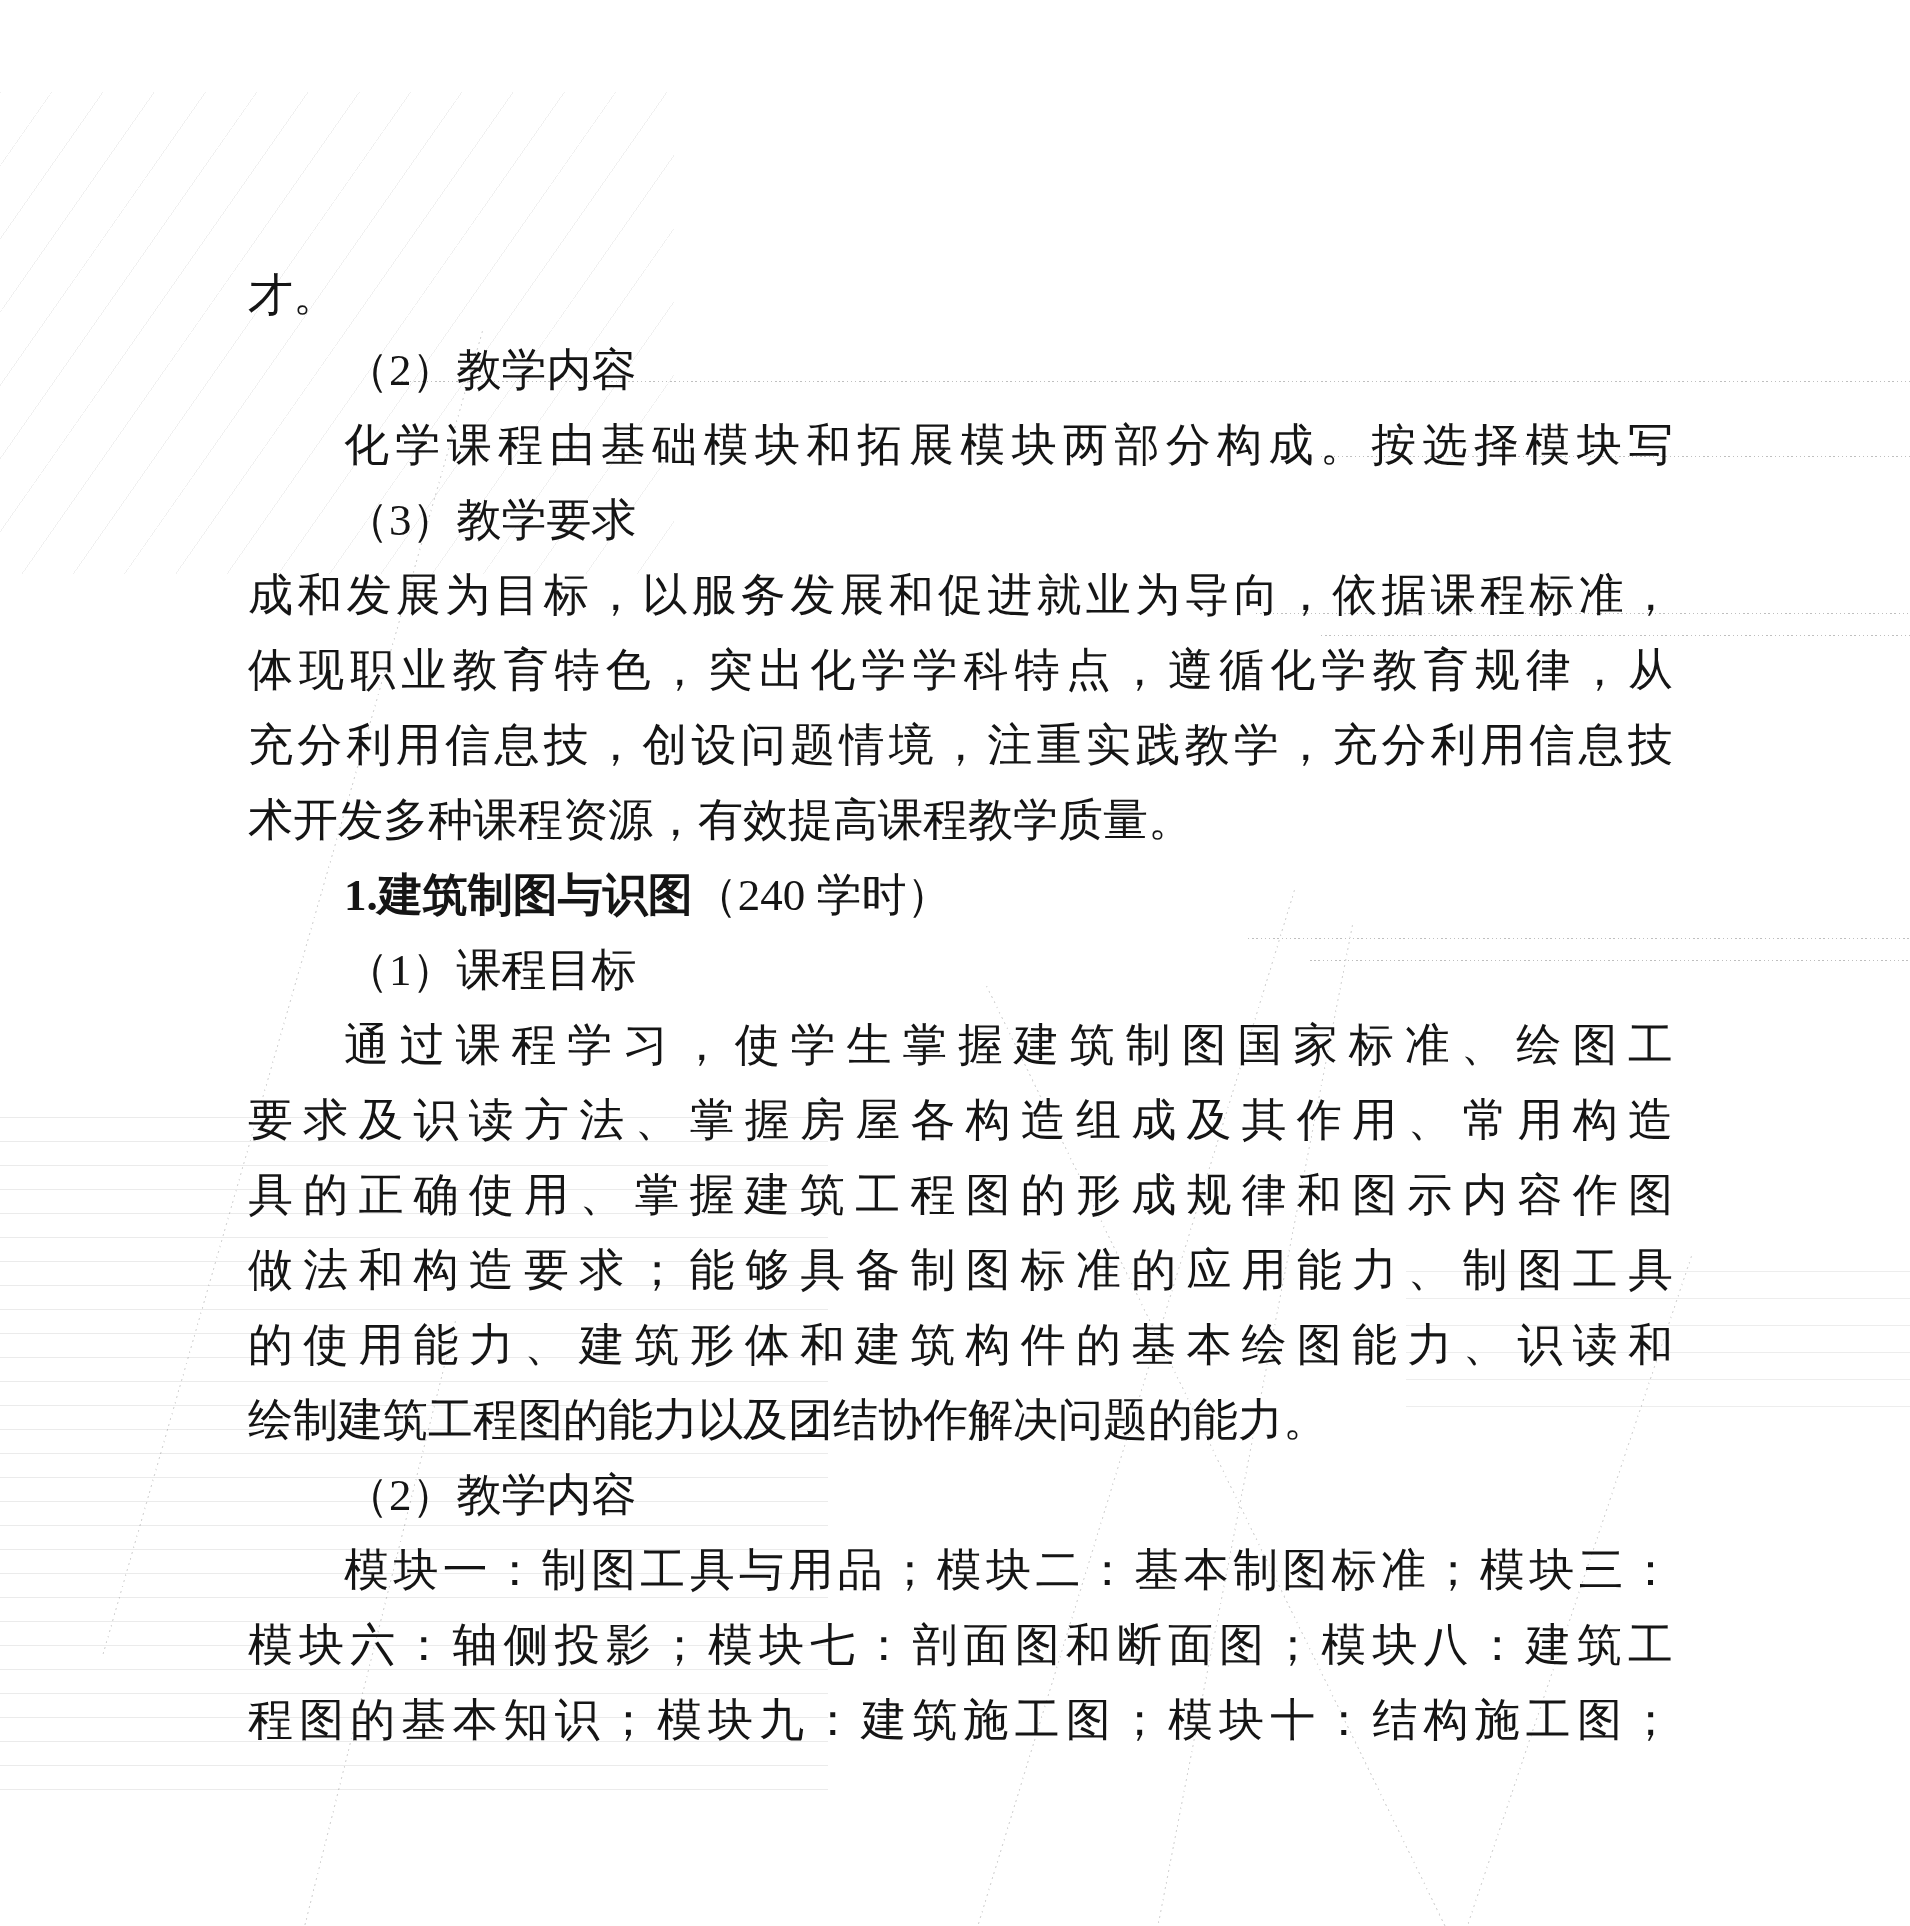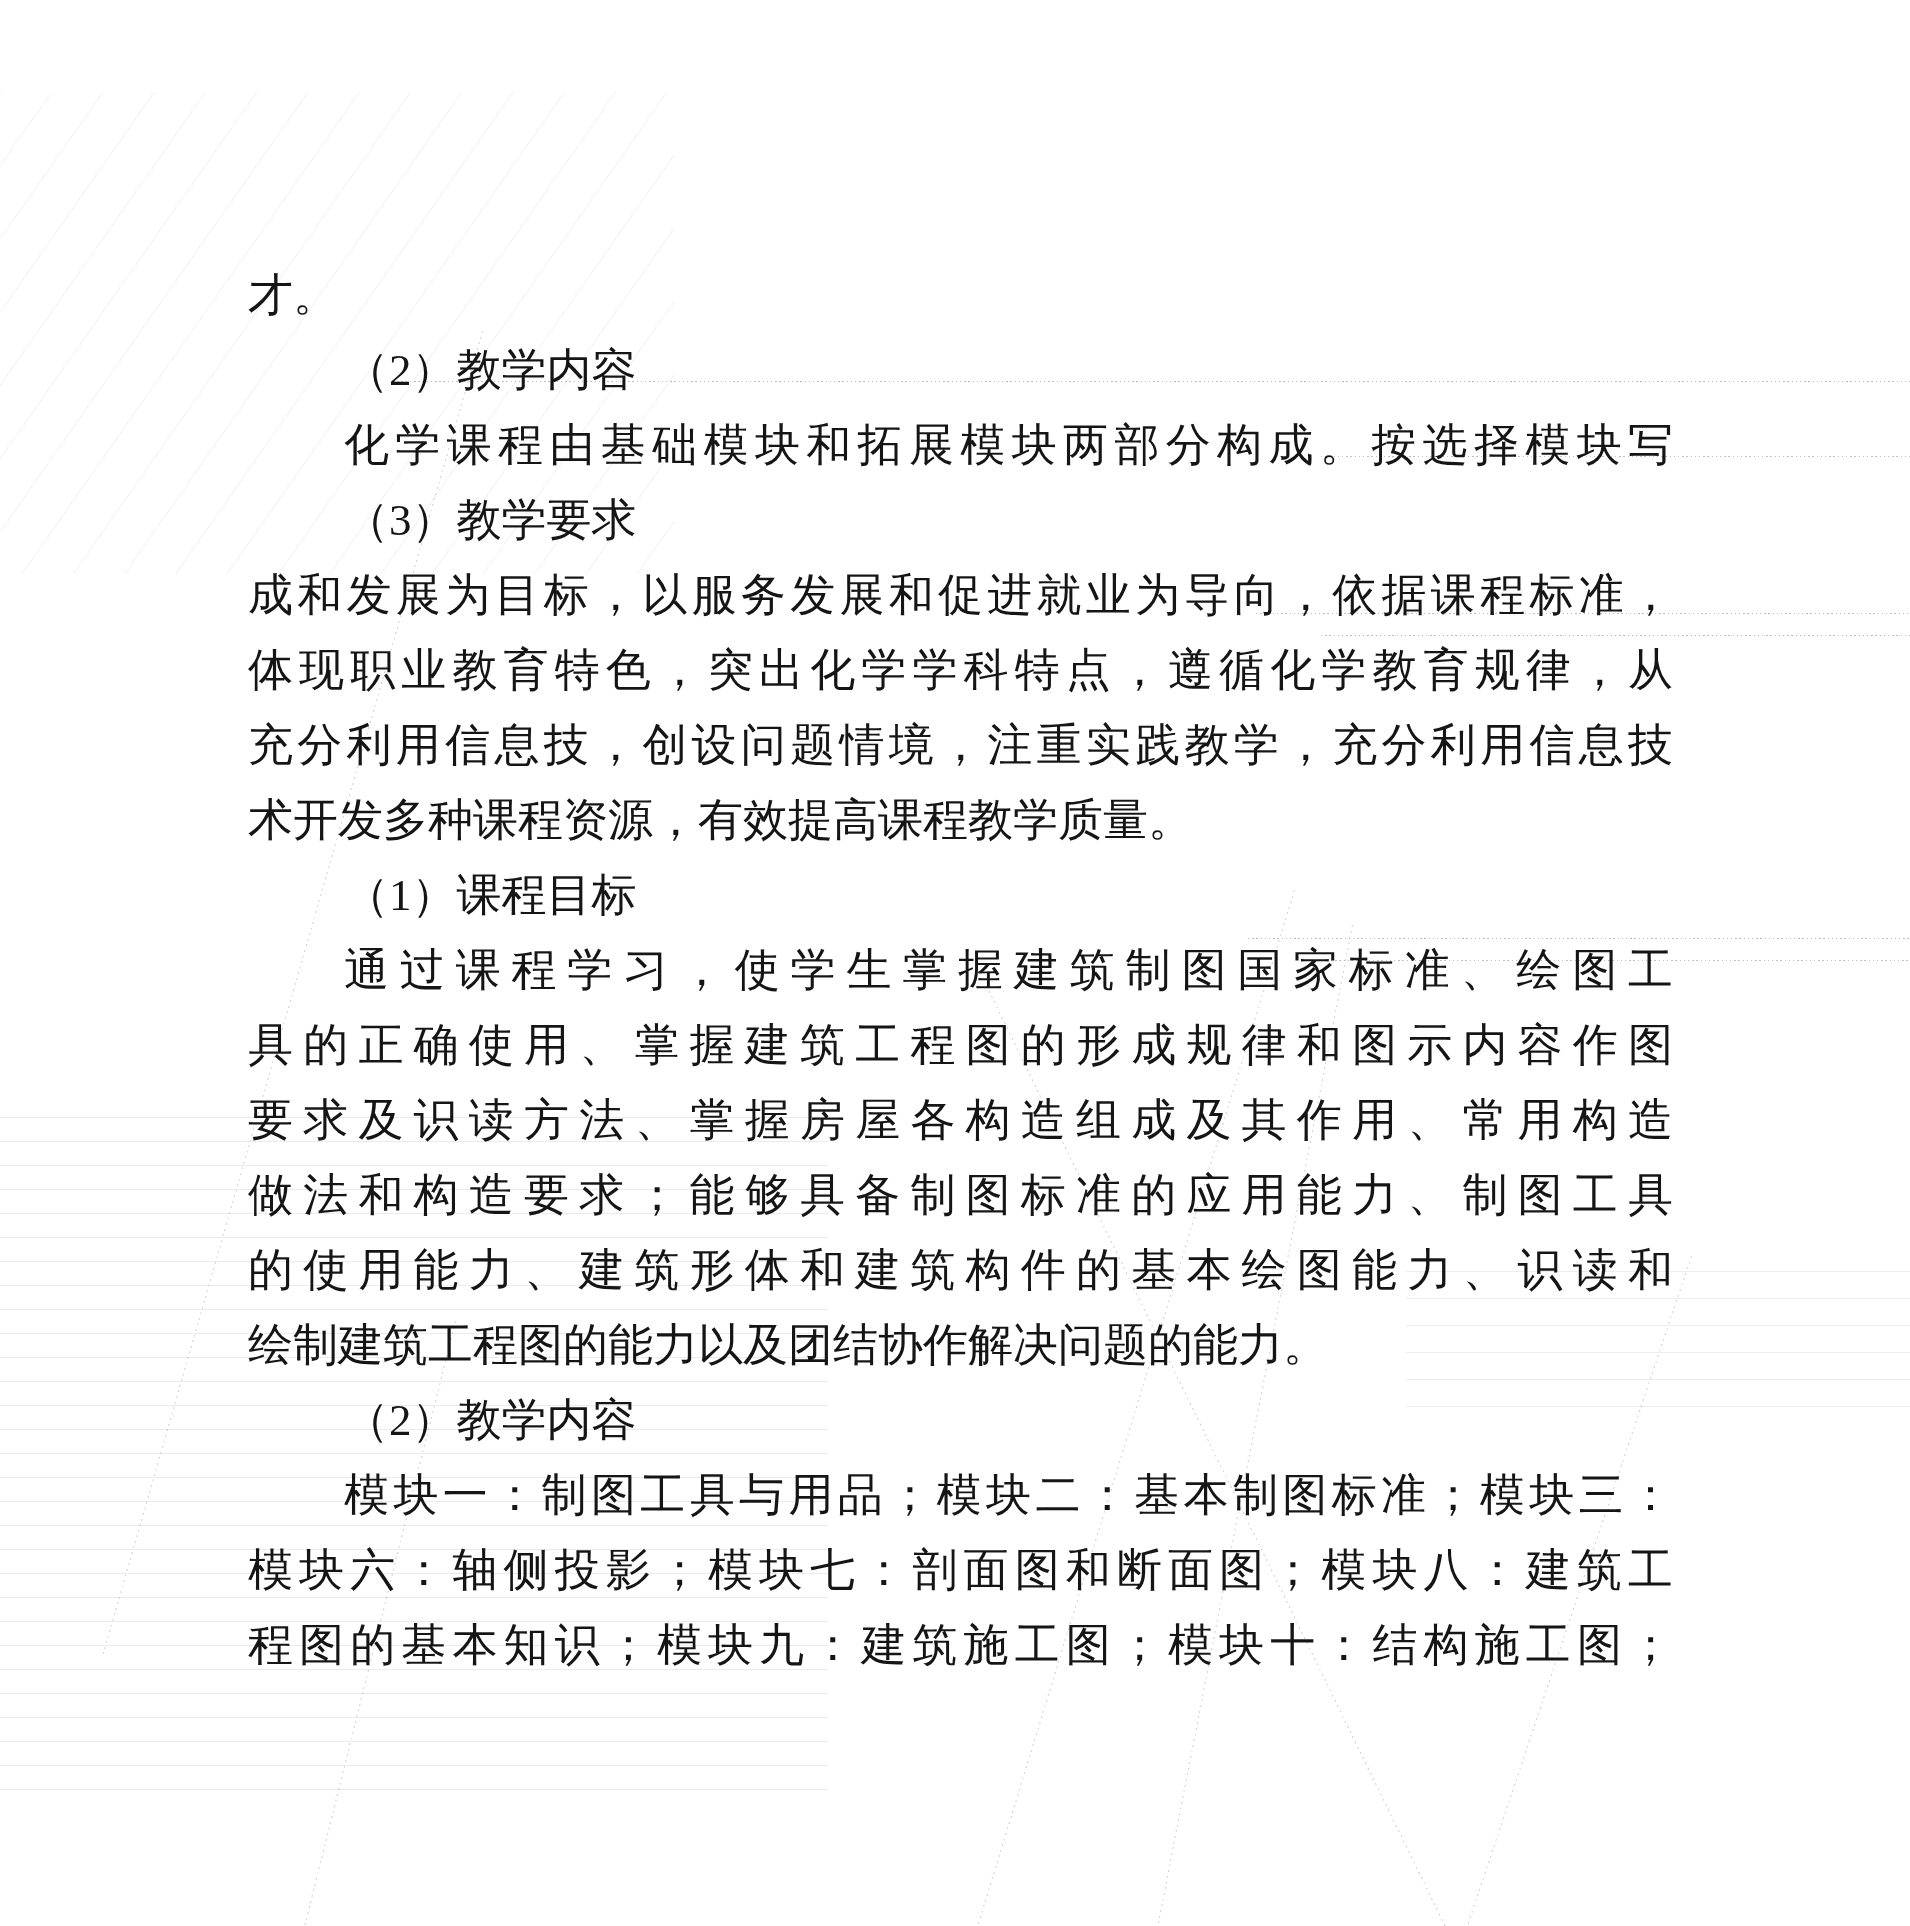--- a/index.html
+++ b/index.html
@@ -101,24 +101,25 @@
 
   <div class="doc-body">
       <div class="line"><span class="seg">才。</span></div>
       <div class="line indent"><span class="seg">（2）教学内容</span></div>
       <div class="line indent justify"><span class="seg">化学课程由基础模块和拓展模块两部分构成。按选择模块写</span></div>
       <div class="line indent"><span class="seg">（3）教学要求</span></div>
       <div class="line justify"><span class="seg">成和发展为目标，以服务发展和促进就业为导向，依据课程标准，</span></div>
       <div class="line justify"><span class="seg">体现职业教育特色，突出化学学科特点，遵循化学教育规律，从</span></div>
       <div class="line justify"><span class="seg">充分利用信息技，创设问题情境，注重实践教学，充分利用信息技</span></div>
       <div class="line"><span class="seg">术开发多种课程资源，有效提高课程教学质量。</span></div>
+      <div class="line indent"><span class="seg bold">1.建筑制图与识图</span><span class="seg">（240 学时）</span></div>
       <div class="line indent"><span class="seg">（1）课程目标</span></div>
       <div class="line indent justify"><span class="seg">通过课程学习，使学生掌握建筑制图国家标准、绘图工</span></div>
+      <div class="line justify"><span class="seg">要求及识读方法、掌握房屋各构造组成及其作用、常用构造</span></div>
       <div class="line justify"><span class="seg">具的正确使用、掌握建筑工程图的形成规律和图示内容作图</span></div>
-      <div class="line justify"><span class="seg">要求及识读方法、掌握房屋各构造组成及其作用、常用构造</span></div>
       <div class="line justify"><span class="seg">做法和构造要求；能够具备制图标准的应用能力、制图工具</span></div>
       <div class="line justify"><span class="seg">的使用能力、建筑形体和建筑构件的基本绘图能力、识读和</span></div>
       <div class="line"><span class="seg">绘制建筑工程图的能力以及团结协作解决问题的能力。</span></div>
       <div class="line indent"><span class="seg">（2）教学内容</span></div>
       <div class="line indent justify"><span class="seg">模块一：制图工具与用品；模块二：基本制图标准；模块三：</span></div>
       <div class="line justify"><span class="seg">模块六：轴侧投影；模块七：剖面图和断面图；模块八：建筑工</span></div>
       <div class="line justify"><span class="seg">程图的基本知识；模块九：建筑施工图；模块十：结构施工图；</span></div>
     </div>
 
 </div>

